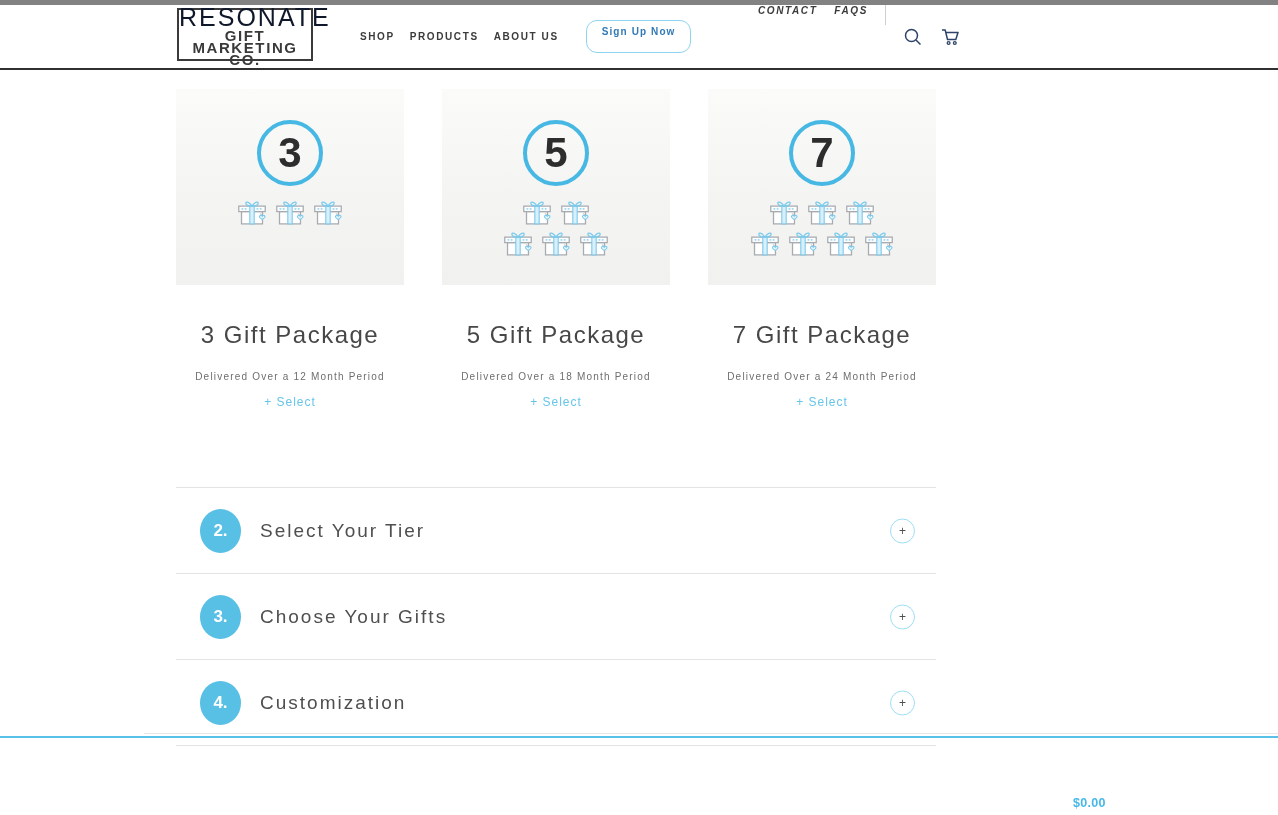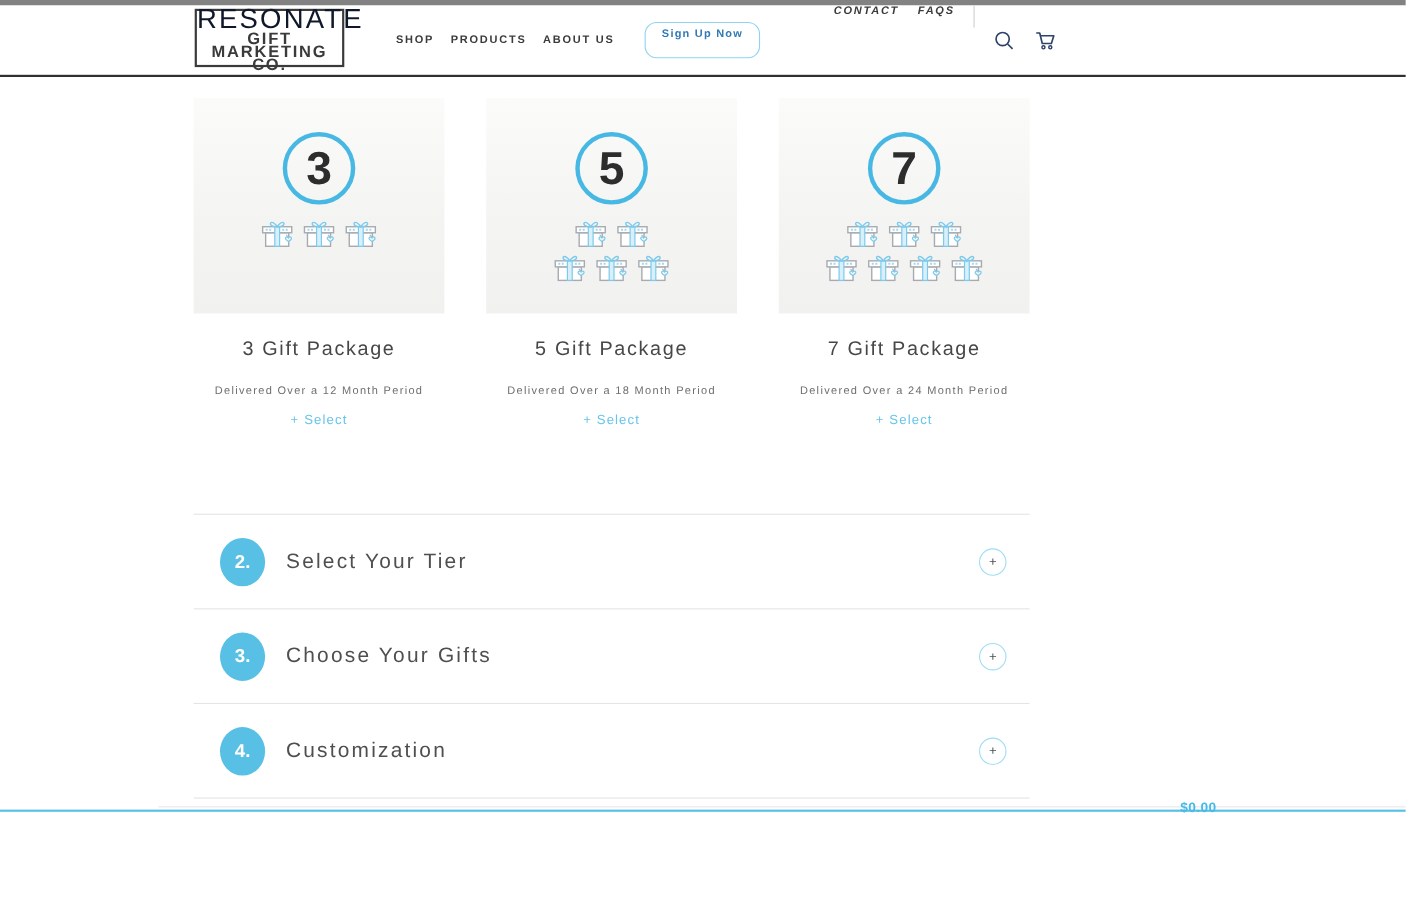--- a/index.html
+++ b/index.html
@@ -29,42 +29,42 @@
   .card-col { width:228px; text-align:center; }
   .card-image { position:relative; width:228px; height:196px;
                 background:linear-gradient(180deg,#fbfbfa 0%,#f4f4f2 55%,#f1f1ef 100%); }
   .count-circle { position:absolute; left:50%; top:31px; transform:translateX(-50%);
                   width:66px; height:66px; border:4px solid #47b8e4; border-radius:50%;
                   display:flex; align-items:center; justify-content:center; }
   .count-circle span { font-size:42px; font-weight:700; color:#2d2d2d; font-stretch:condensed; line-height:1; }
   .gift-rows { position:absolute; top:108px; left:0; right:0; }
   .gift-row { display:flex; justify-content:center; gap:4px; height:31px; }
   .gift-row svg { width:34px; height:31px; }
-  .pkg-title { margin-top:22px; font-size:18px; font-weight:400; letter-spacing:1.5px; color:#474747; }
+  .pkg-title { margin-top:36px; font-size:24px; font-weight:400; letter-spacing:1.5px; color:#474747; }
   .pkg-sub { margin-top:22px; font-size:10px; letter-spacing:1.2px; color:#6e6e6e; }
   .pkg-select { display:inline-block; margin-top:13px; font-size:12px; letter-spacing:1px;
                 color:#66c5ea; cursor:pointer; text-decoration:none; }
 
   
   .steps { margin-top:77px; border-top:1px solid #e4e4e4; }
   .step-row { position:relative; height:86px; border-bottom:1px solid #e4e4e4; cursor:pointer; }
   .step-badge { position:absolute; left:24px; top:21px; width:41px; height:44px; border-radius:50%;
                 background:#58bfe5; color:#fff; font-weight:700; font-size:17px;
                 display:flex; align-items:center; justify-content:center; }
   .step-title { position:absolute; left:84px; top:50%; transform:translateY(-50%);
                 font-size:19px; letter-spacing:2px; color:#4f4f4f; }
   .step-toggle { position:absolute; right:21px; top:50%; transform:translateY(-50%);
                  width:25px; height:25px; border:1px solid #9ddef4; border-radius:50%; background:#fff;
                  color:#4f4f4f; font-size:12px; line-height:1; cursor:pointer;
                  display:flex; align-items:center; justify-content:center; }
 
   
   .blue-rule { position:absolute; left:0; top:736px; width:1278px; height:2px; background:#58c1e8; }
   .gray-rule { position:absolute; left:144px; top:733px; width:1134px; height:1px; background:#e7e7e7; }
-  .footer-total { position:absolute; left:1073px; top:727px; font-size:12.5px; font-weight:700;
+  .footer-total { position:absolute; left:1073px; top:796px; font-size:12.5px; font-weight:700;
                   color:#47b9e8; letter-spacing:0.3px; }
   .page { position:relative; width:1278px; height:815px; }
 </style>
 </head>
 <body>
 
 <div class="page">
   <div class="topbar"></div>
 
   <div class="header">

